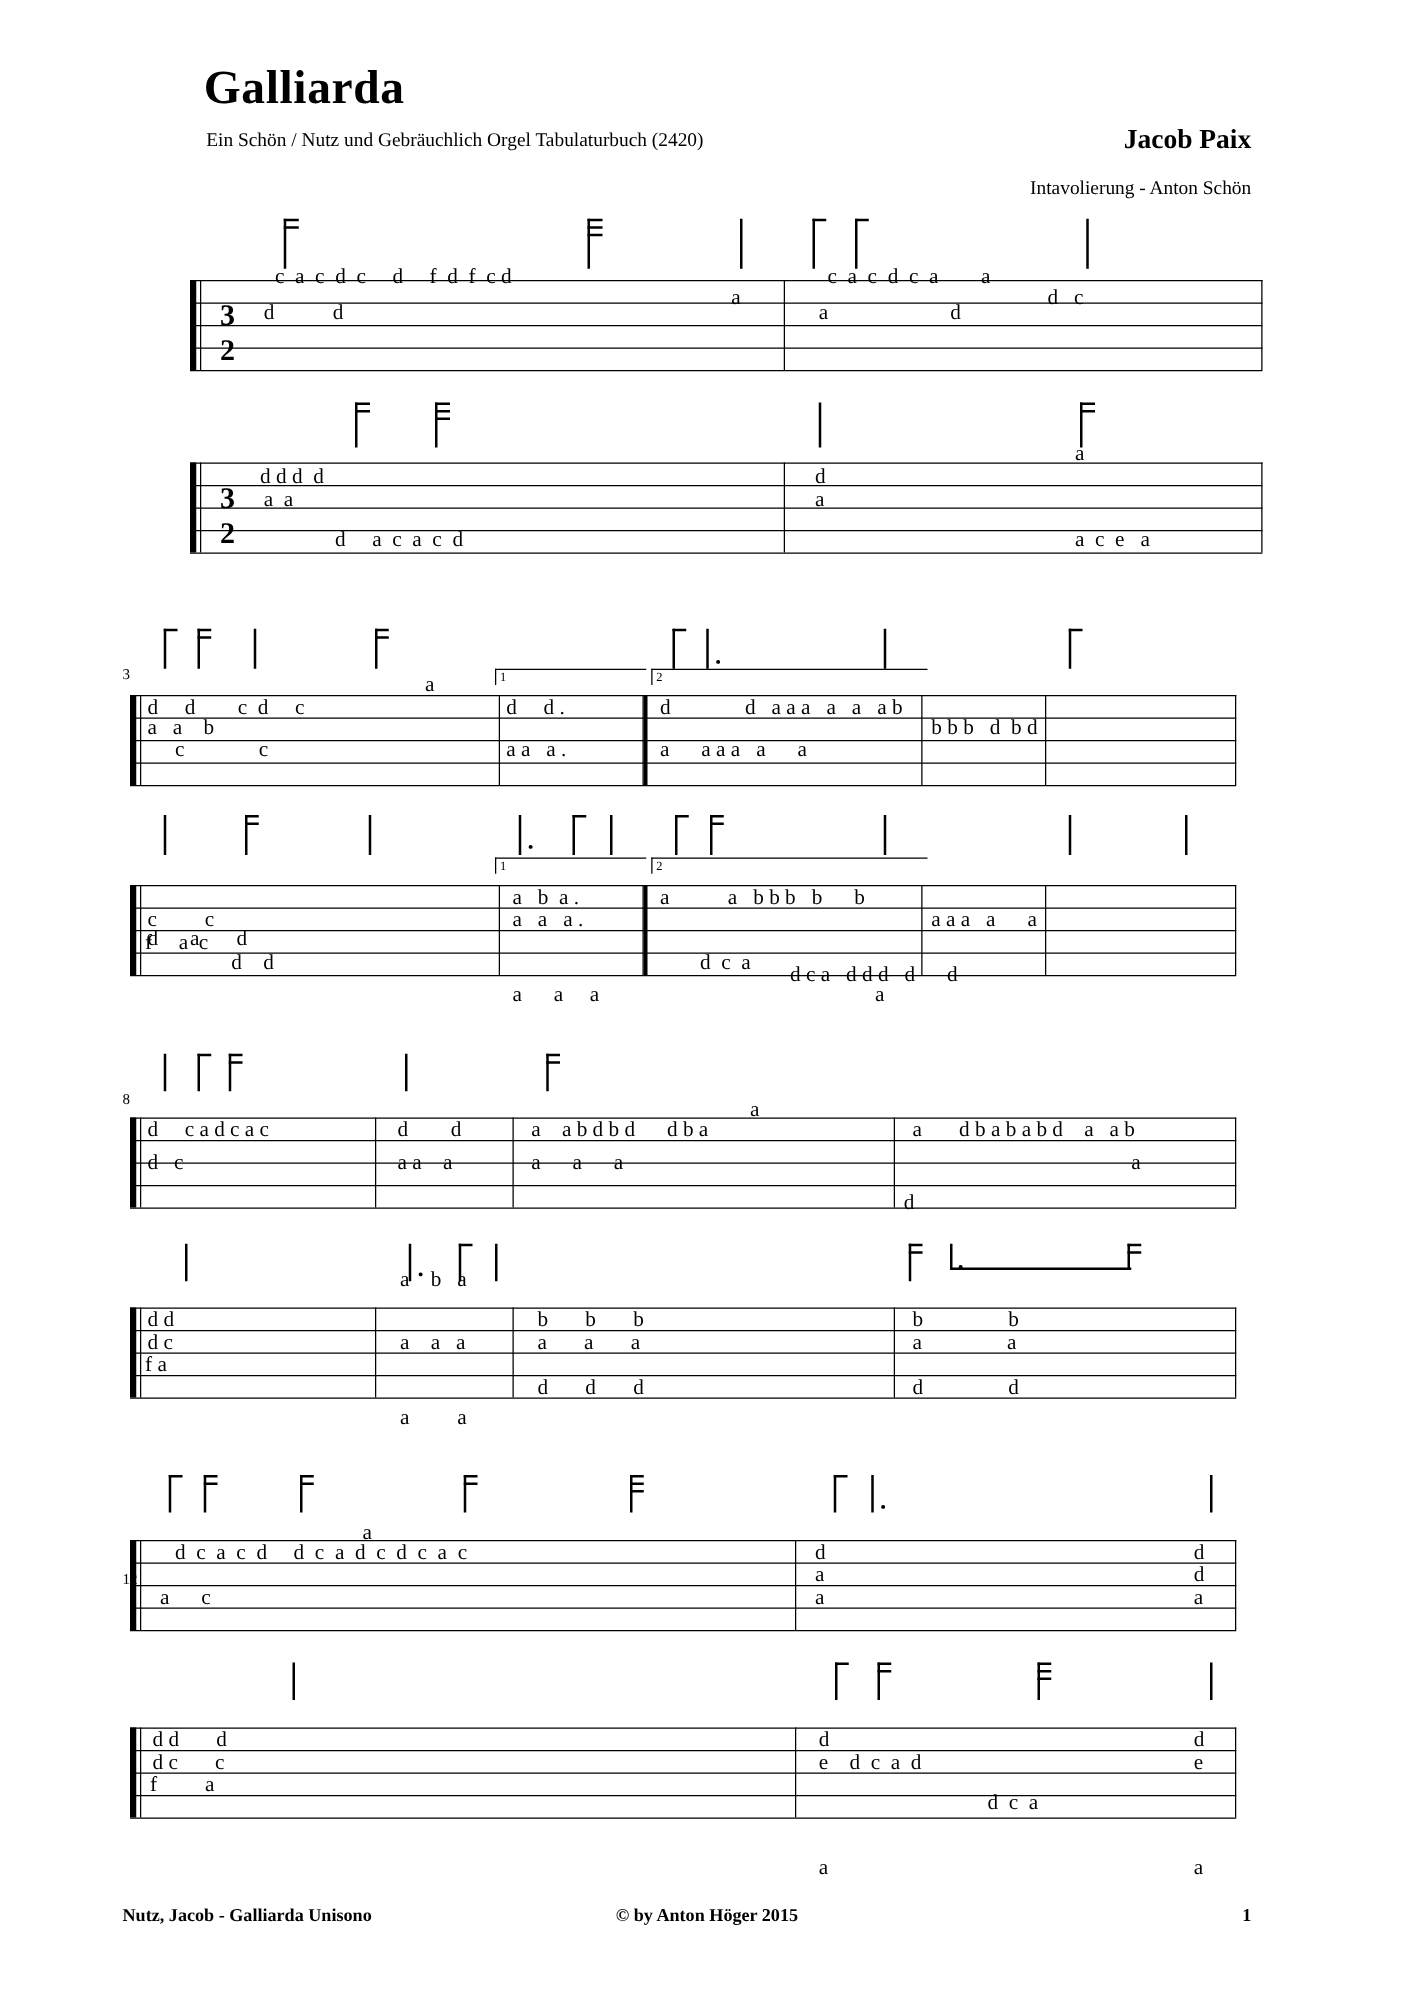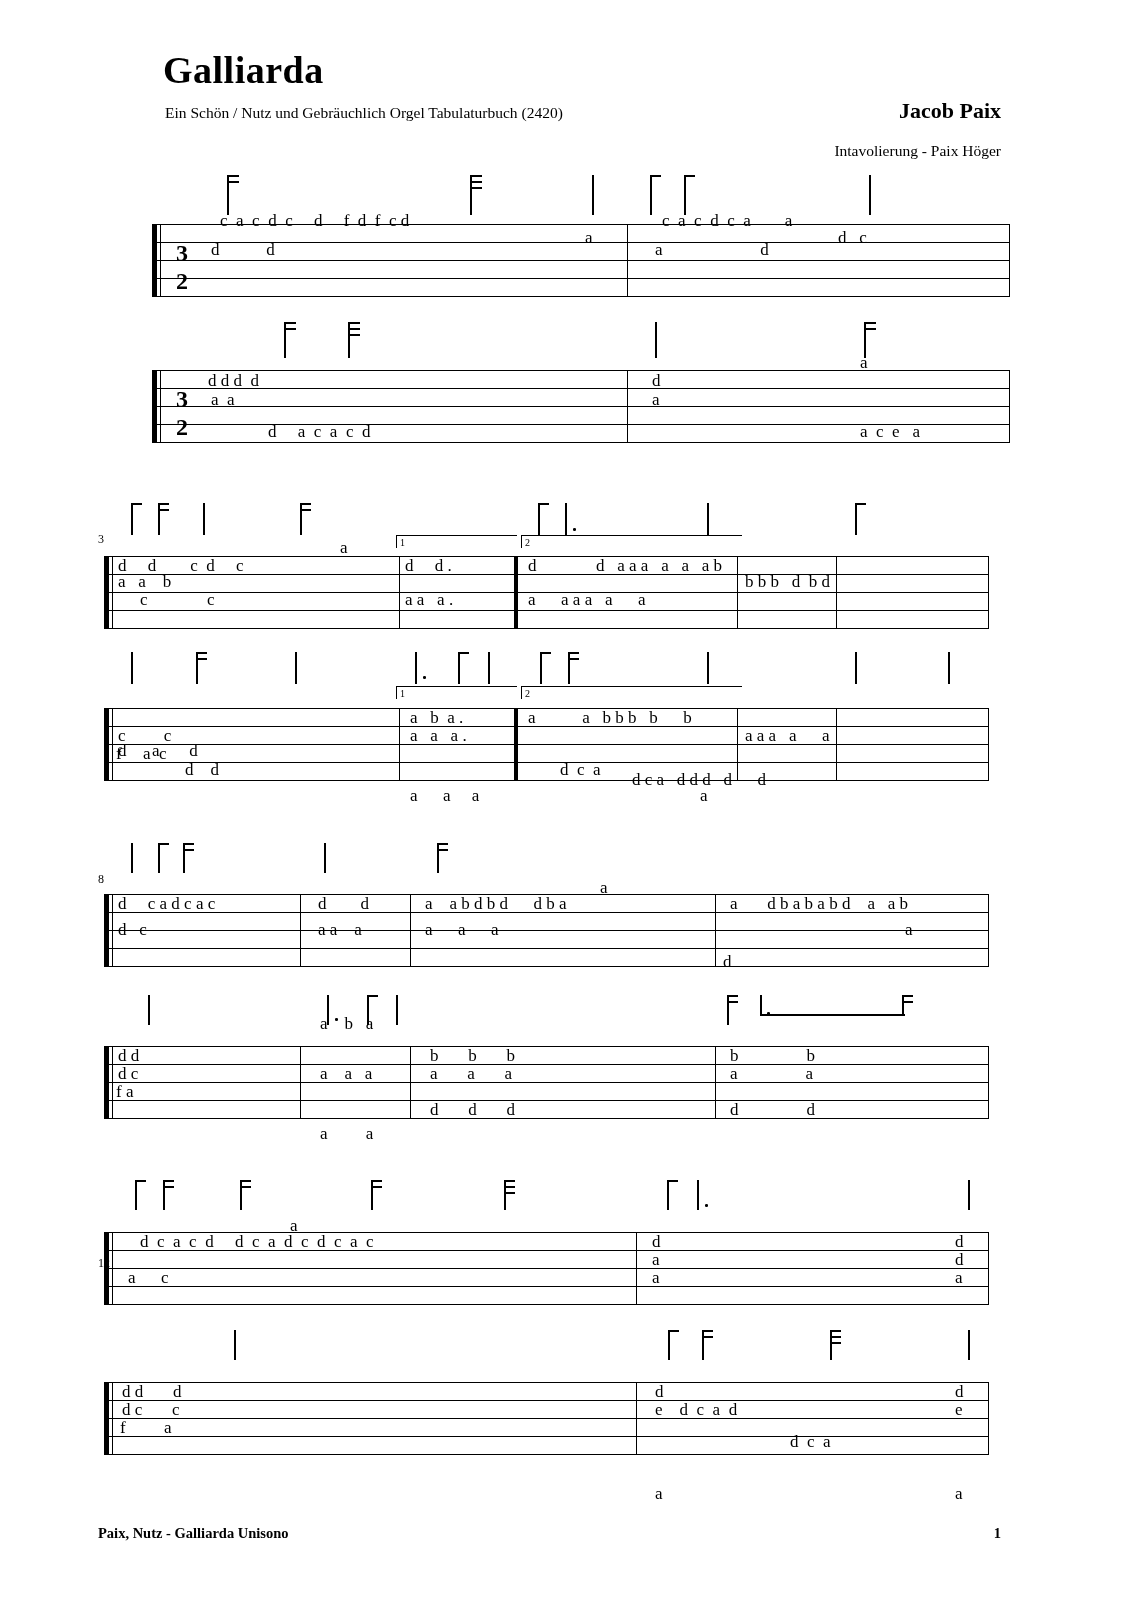--- a/index.html
+++ b/index.html
@@ -165,21 +165,21 @@
   }
 </style>
 </head>
 <body>
 
 <div id="page">
 
   <div class="title">Galliarda</div>
   <div class="subtitle">Ein Schön / Nutz und Gebräuchlich Orgel Tabulaturbuch (2420)</div>
   <div class="composer">Jacob Paix</div>
-  <div class="arranger">Intavolierung - Paix Höger</div>
+  <div class="arranger">Intavolierung - Anton Schön</div>
 
   <div class="system" style="left:0;top:0;">
 
     <div class="rh" style="left:0;top:0;">
       <div class="rh-stem" style="left:227px;top:175px;width:1.6px;height:40px;"></div>
       <div class="rh-beam" style="left:227px;top:175px;width:12px;"></div>
       <div class="rh-beam" style="left:227px;top:181px;width:12px;"></div>
 
       <div class="rh-stem" style="left:470px;top:175px;height:40px;"></div>
       <div class="rh-beam" style="left:470px;top:175px;width:12px;"></div>
@@ -536,16 +536,17 @@
     <div class="tabtext" style="left:120px;top:1418px;">f         a</div>
     <div class="tabtext" style="left:655px;top:1382px;">d</div>
     <div class="tabtext" style="left:655px;top:1400px;">e    d  c  a  d</div>
     <div class="tabtext" style="left:790px;top:1432px;">d  c  a</div>
     <div class="tabtext" style="left:655px;top:1484px;">a</div>
     <div class="tabtext" style="left:955px;top:1382px;">d</div>
     <div class="tabtext" style="left:955px;top:1400px;">e</div>
     <div class="tabtext" style="left:955px;top:1484px;">a</div>
   </div>
 
-  <div class="footer-left">Paix, Nutz - Galliarda Unisono</div>
+  <div class="footer-left">Nutz, Jacob - Galliarda Unisono</div>
+  <div class="footer-center">© by Anton Höger 2015</div>
   <div class="footer-right">1</div>
 
 </div>
 
 </body></html>

